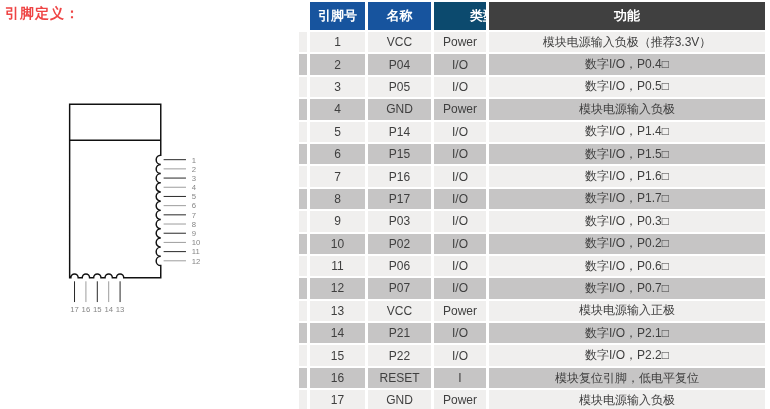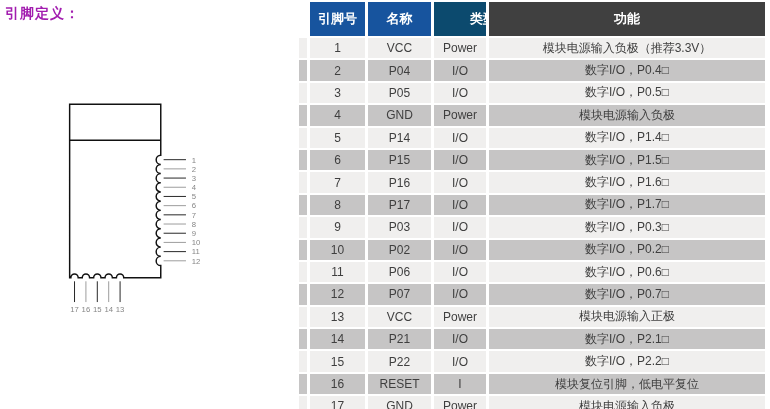--- a/index.html
+++ b/index.html
@@ -16,32 +16,32 @@
   table.pin-table {
     position: absolute; left: 296px; top: 0;
     width: 472px; table-layout: fixed;
     border-collapse: separate; border-spacing: 3px 2px;
   }
   table.pin-table th, table.pin-table td {
     padding: 0; text-align: center; vertical-align: middle;
     overflow: hidden; white-space: nowrap;
   }
   table.pin-table th {
-    height: 34px; color: #ffffff; font-size: 13px; font-weight: bold;
+    height: 28px; color: #ffffff; font-size: 13px; font-weight: bold;
   }
   table.pin-table th.spacer { background: transparent; }
   table.pin-table td { height: 20.4px; font-size: 12px; color: #3f3f3f; }
   tr.odd  td { background: #f0efee; }
   tr.even td { background: #c6c5c5; }
   text.pin-num { font-size: 9.5px; fill: #868686; font-family: "Liberation Sans", "DejaVu Sans", sans-serif; }
 </style>
 </head>
 <body>
 
-<div class="page-title" style="color: #a21caf;">引脚定义：</div>
+<div class="page-title" style="color: #ef4444;">引脚定义：</div>
 
 <svg class="diagram" width="240" height="290" viewBox="55 70 295 290">
   <path fill="#ffffff" stroke="#111111" stroke-width="1.8" d="M73,79 L185,79 L185,141.5
            a5.6,5.6 0 0 0 0,11.3 a5.6,5.6 0 0 0 0,11.3 a5.6,5.6 0 0 0 0,11.3
            a5.6,5.6 0 0 0 0,11.3 a5.6,5.6 0 0 0 0,11.3 a5.6,5.6 0 0 0 0,11.3
            a5.6,5.6 0 0 0 0,11.3 a5.6,5.6 0 0 0 0,11.3 a5.6,5.6 0 0 0 0,11.3
            a5.6,5.6 0 0 0 0,11.3 a5.6,5.6 0 0 0 0,11.3 a5.6,5.6 0 0 0 0,11.3
            L185,292
            L139.5,292 A4.5,4.5 0 0 0 130.5,292
            L125.5,292 A4.5,4.5 0 0 0 116.5,292

